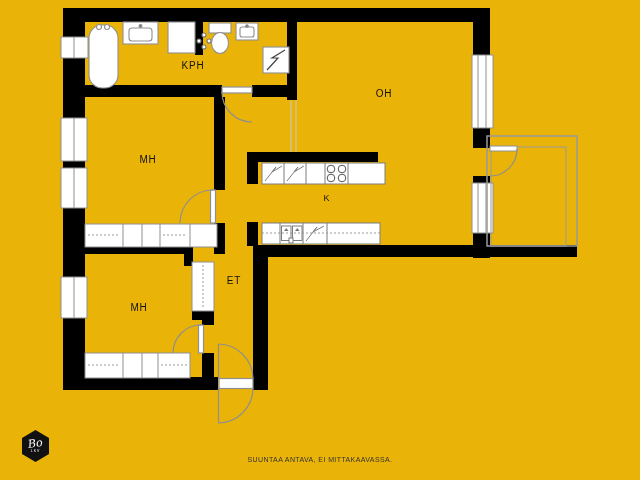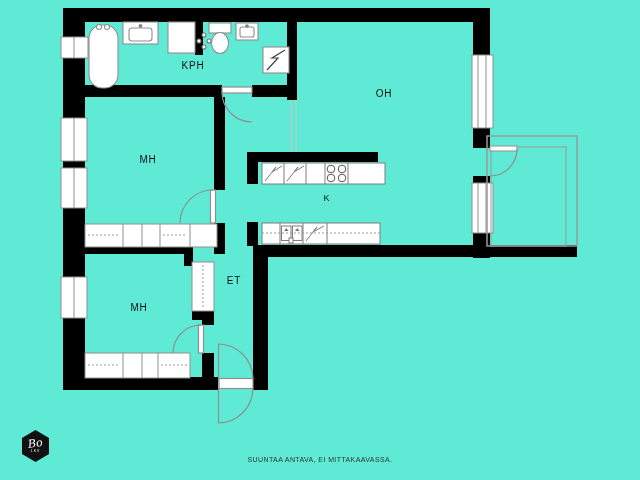--- a/index.html
+++ b/index.html
@@ -1,16 +1,16 @@
 <!DOCTYPE html>
 <html><head>
 <meta charset="utf-8">
 <style>
   html,body{margin:0;padding:0;background:#fff;}
-  .page{position:relative;width:640px;height:480px;background:#5eead4;overflow:hidden;
+  .page{position:relative;width:640px;height:480px;background:#eab308;overflow:hidden;
         font-family:"Liberation Sans", sans-serif;}
   svg{position:absolute;left:0;top:0;}
   .room-label{font-family:"Liberation Sans", sans-serif;font-size:10px;fill:#111;
               letter-spacing:0.8px;text-anchor:middle;}
   .k-label{font-size:9px;}
   .footer-note{position:absolute;left:0;top:456px;width:640px;text-align:center;
                font-size:7px;letter-spacing:0.4px;color:#333;}
   .logo-hex{position:absolute;left:22px;top:430px;width:27px;height:32px;background:#111;
             clip-path:polygon(50% 0%,100% 25%,100% 75%,50% 100%,0% 75%,0% 25%);
             display:flex;flex-direction:column;align-items:center;justify-content:center;}

